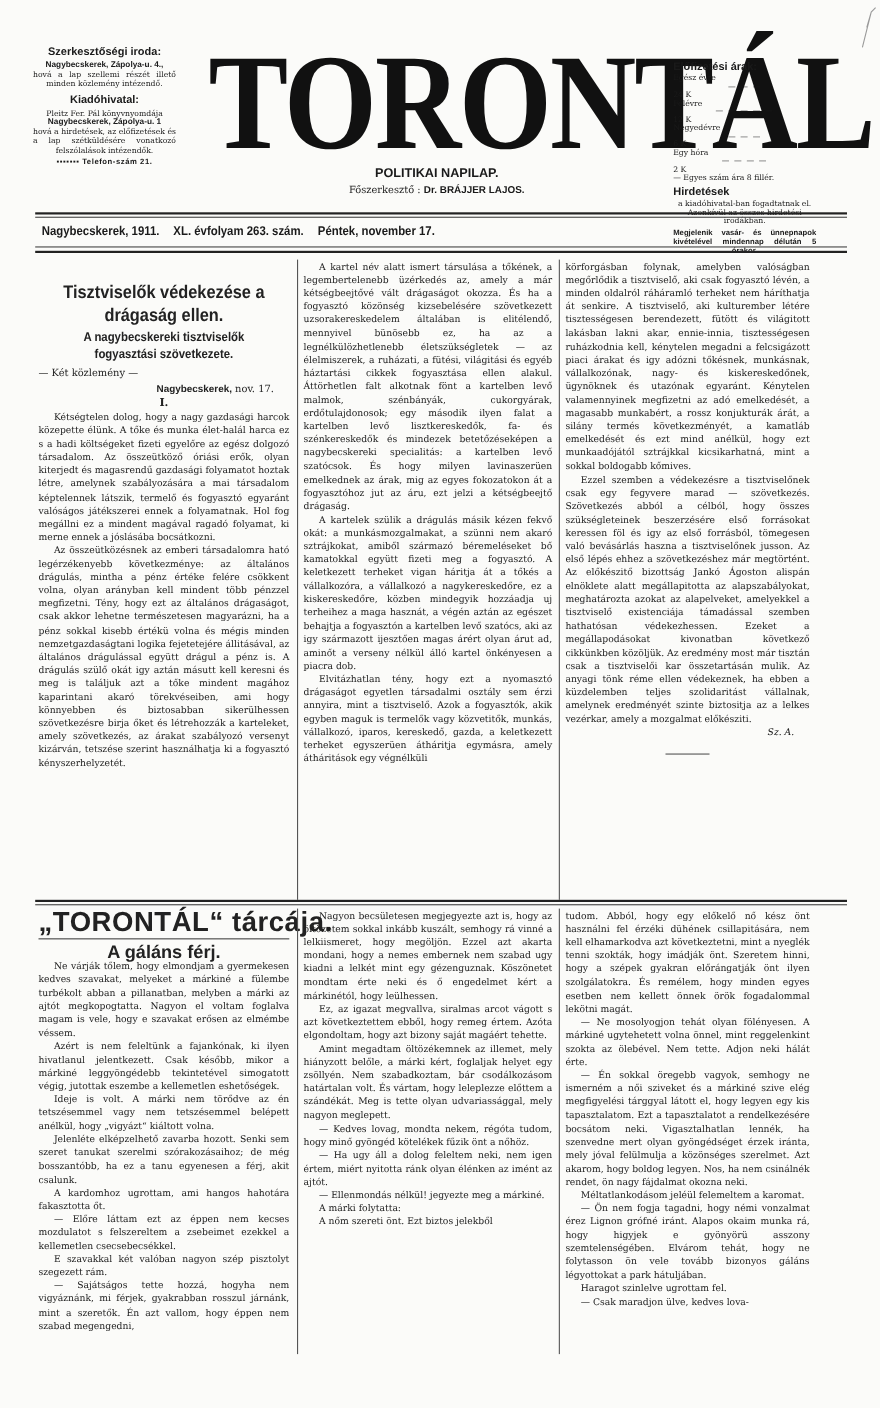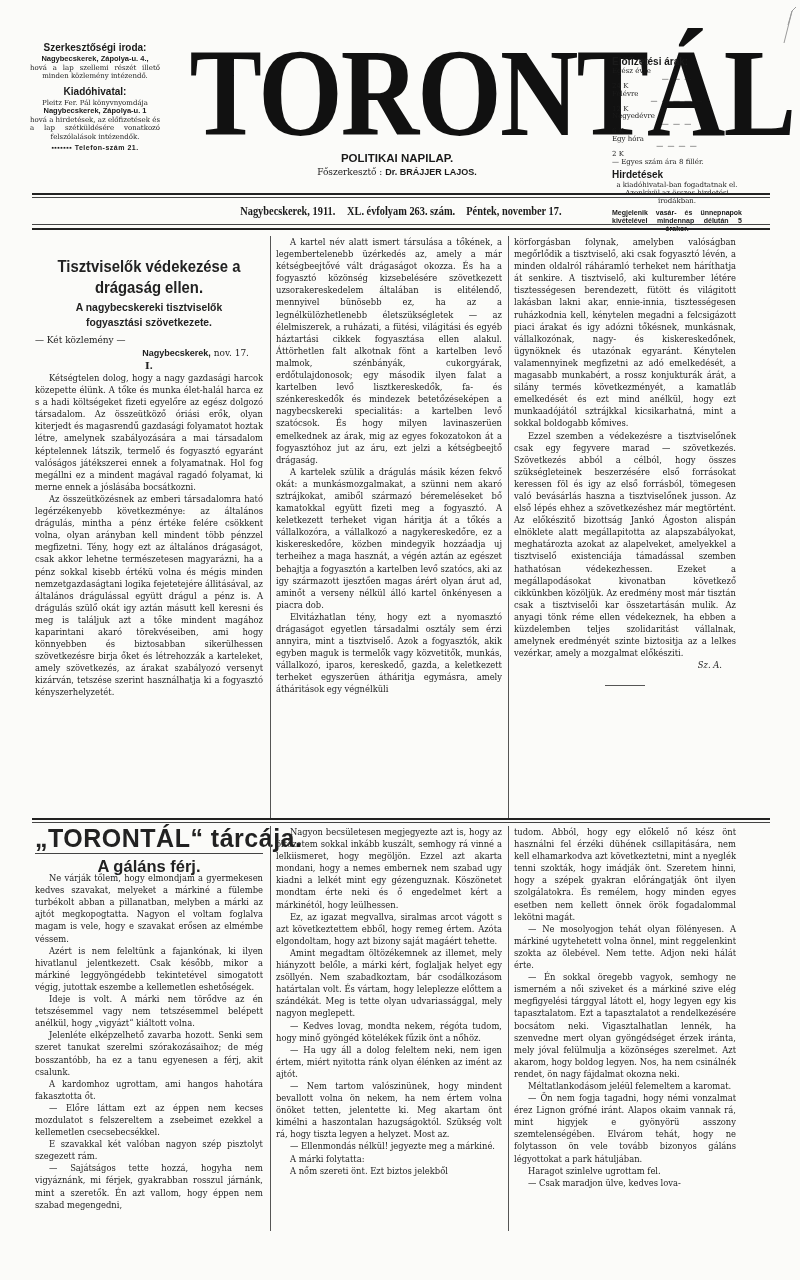--- a/index.html
+++ b/index.html
@@ -28,22 +28,22 @@
   .price-row { display: flex; justify-content: space-between; font-size: 7px; flex-direction: column; }
   .price-row .dash { flex: 1; text-align: center; letter-spacing: 1px; }
   .right-box .p { text-align: center; font-size: 7px; line-height: 8px; }
   .right-box .bold { font-family: "Liberation Sans", sans-serif; font-weight: bold; font-size: 7px; line-height: 8px; margin-top: 4px; text-align: justify; text-align-last: center;}
 
   .scribble { left: 770px; top: 5px; width: 30px; height: 40px; }
 
   
   .rule { left: 32px; width: 738px; height: 0; border-top: 2px solid #222; }
   .rule.thin { border-top: 1px solid #444; }
-  .datebar { left: 32px; top: 205px; width: 738px; display: flex; justify-content: center; align-items: center;
-     font-family: Liberation Serif, serif; font-weight: bold; font-size: 11.5px; }
+  .datebar { left: 32px; top: 205px; width: 738px; display: flex; justify-content: flex-start; align-items: center;
+     font-family: Liberation Sans, sans-serif; font-weight: bold; font-size: 11.5px; }
   .datebar span { transform: scaleX(0.9); display: inline-block; }
 
   
   .col { font-size: 8.4px; line-height: 12.1px; text-align: justify; color: #222; }
   .col p { text-indent: 14px; }
   .col p.noind { text-indent: 0; }
   .col p.last { text-align-last: left; }
   .vline { width: 0; border-left: 1px solid #555; }
 
   .h-art { font-family: "Liberation Sans", sans-serif; font-weight: bold; text-align: center; }
@@ -167,29 +167,28 @@
 </div>
 
 <div class="abs vline" style="left:270px; top:826px; height:405px;"></div>
 
 <div class="abs col" style="left:276px; top:826px; width:226px;">
   <p>Nagyon becsületesen megjegyezte azt is, hogy az öltözetem sokkal inkább kuszált, semhogy rá vinné a lelkiismeret, hogy megöljön. Ezzel azt akarta mondani, hogy a nemes embernek nem szabad ugy kiadni a lelkét mint egy gézenguznak. Köszönetet mondtam érte neki és ő engedelmet kért a márkinétól, hogy leülhessen.</p>
   <p>Ez, az igazat megvallva, siralmas arcot vágott s azt következtettem ebből, hogy remeg értem. Azóta elgondoltam, hogy azt bizony saját magáért tehette.</p>
   <p>Amint megadtam öltözékemnek az illemet, mely hiányzott belőle, a márki kért, foglaljak helyet egy zsöllyén. Nem szabadkoztam, bár csodálkozásom határtalan volt. És vártam, hogy leleplezze előttem a szándékát. Meg is tette olyan udvariassággal, mely nagyon meglepett.</p>
   <p>— Kedves lovag, mondta nekem, régóta tudom, hogy minő gyöngéd kötelékek fűzik önt a nőhöz.</p>
   <p>— Ha ugy áll a dolog feleltem neki, nem igen értem, miért nyitotta ránk olyan élénken az imént az ajtót.</p>
-  <p>— Nem tartom valószinünek, hogy mindent bevallott volna ön nekem, ha nem értem volna önöket tetten, jelentette ki. Meg akartam önt kimélni a haszontalan hazugságoktól. Szükség volt rá, hogy tiszta legyen a helyzet. Most az.</p>
   <p>— Ellenmondás nélkül! jegyezte meg a márkiné.</p>
   <p>A márki folytatta:</p>
   <p>A nőm szereti önt. Ezt biztos jelekből</p>
 </div>
 
 <div class="abs vline" style="left:508px; top:826px; height:405px;"></div>
 
 <div class="abs col" style="left:514px; top:826px; width:222px;">
   <p class="noind">tudom. Abból, hogy egy előkelő nő kész önt használni fel érzéki dühének csillapitására, nem kell elhamarkodva azt következtetni, mint a nyeglék tenni szokták, hogy imádják önt. Szeretem hinni, hogy a szépek gyakran előrángatják önt ilyen szolgálatokra. És remélem, hogy minden egyes esetben nem kellett önnek örök fogadalommal lekötni magát.</p>
   <p>— Ne mosolyogjon tehát olyan fölényesen. A márkiné ugytehetett volna önnel, mint reggelenkint szokta az ölebével. Nem tette. Adjon neki hálát érte.</p>
   <p>— Én sokkal öregebb vagyok, semhogy ne ismerném a női sziveket és a márkiné szive elég megfigyelési tárggyal látott el, hogy legyen egy kis tapasztalatom. Ezt a tapasztalatot a rendelkezésére bocsátom neki. Vigasztalhatlan lennék, ha szenvedne mert olyan gyöngédséget érzek iránta, mely jóval felülmulja a közönséges szerelmet. Azt akarom, hogy boldog legyen. Nos, ha nem csinálnék rendet, ön nagy fájdalmat okozna neki.</p>
   <p>Méltatlankodásom jeléül felemeltem a karomat.</p>
-  <p>— Ön nem fogja tagadni, hogy némi vonzalmat érez Lignon grófné iránt. Alapos okaim vannak rá, mint higyjek e gyönyörü asszony szemtelenségében. Elvárom tehát, hogy ne folytasson ön vele tovább bizonyos gáláns légyottokat a park hátuljában.</p>
+  <p>— Ön nem fogja tagadni, hogy némi vonzalmat érez Lignon grófné iránt. Alapos okaim munka rá, hogy higyjek e gyönyörü asszony szemtelenségében. Elvárom tehát, hogy ne folytasson ön vele tovább bizonyos gáláns légyottokat a park hátuljában.</p>
   <p>Haragot szinlelve ugrottam fel.</p>
   <p>— Csak maradjon ülve, kedves lova-</p>
 </div>
 
 </body></html>

